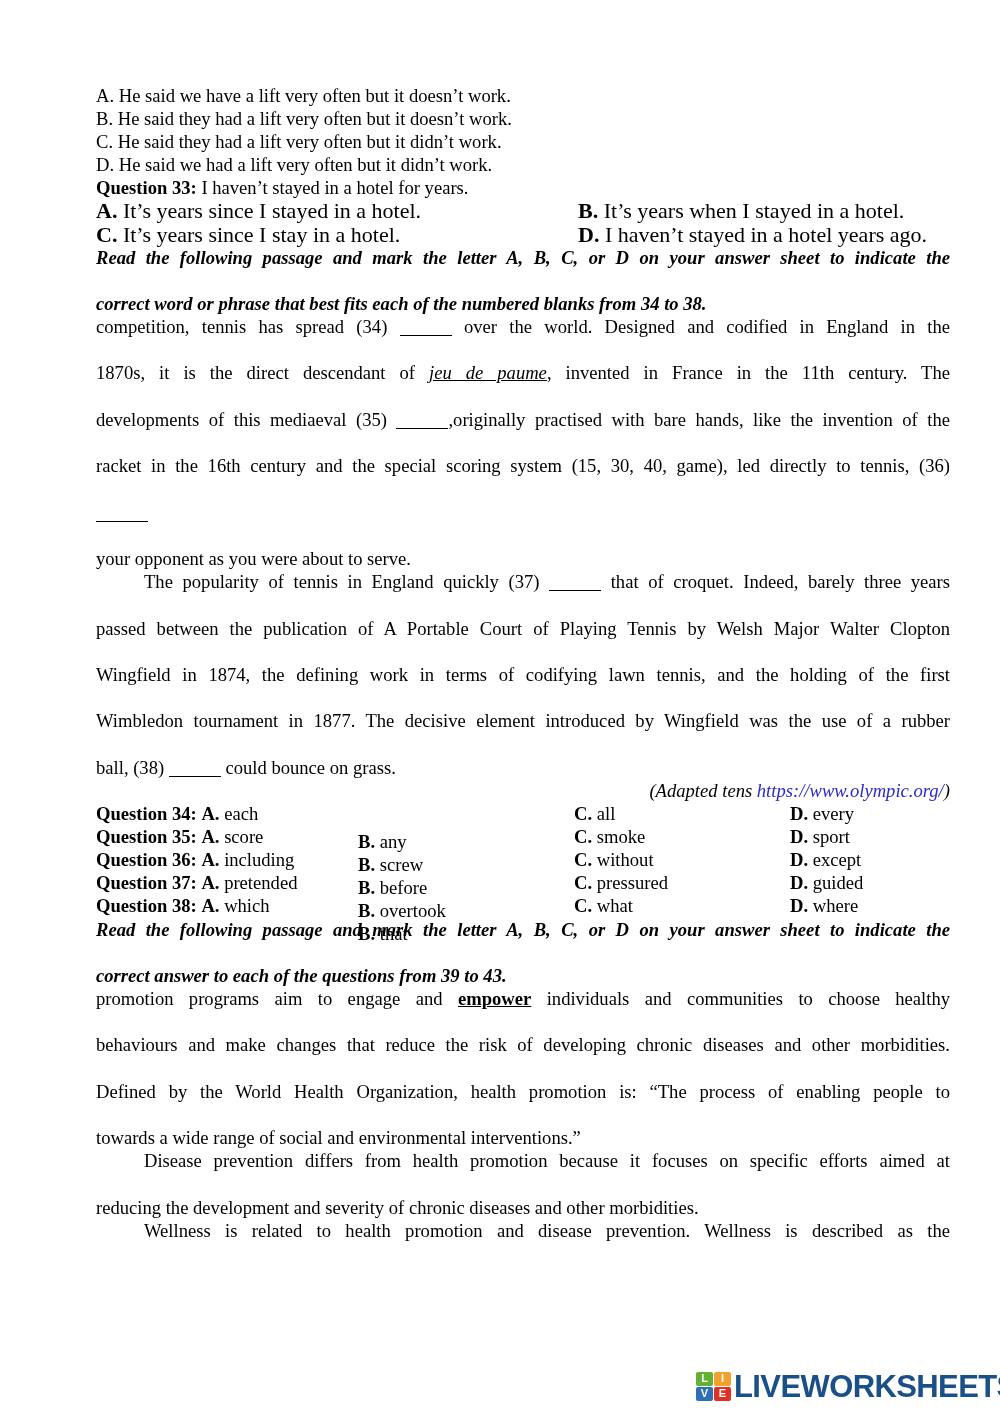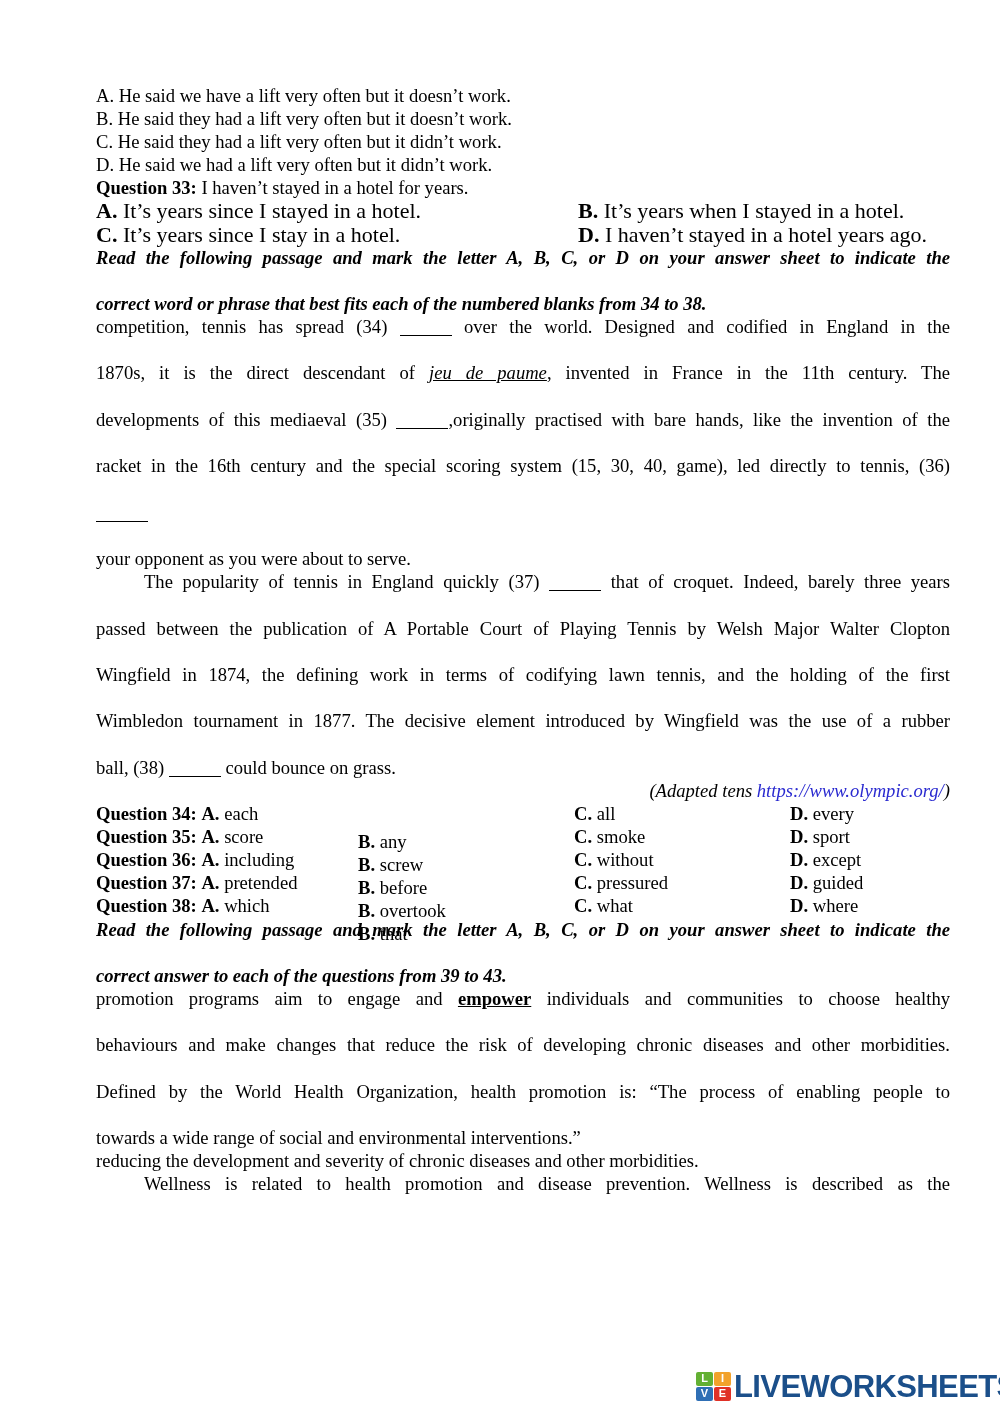--- a/index.html
+++ b/index.html
@@ -247,20 +247,21 @@
   </div>
 
   <div class="para">
     <span class="jline"><span>promotion programs aim to engage and</span> <span class="bu">empower</span> <span>individuals and communities to choose healthy</span></span>
     <span class="jline">behaviours and make changes that reduce the risk of developing chronic diseases and other morbidities.</span>
     <span class="jline">Defined by the World Health Organization, health promotion is: “The process of enabling people to</span>
     <span class="lastline">towards a wide range of social and environmental interventions.”</span>
   </div>
 
   <div class="para">
+    <span class="jline"><span class="indent"></span><span>Disease prevention differs from health promotion because it focuses on specific efforts aimed at</span></span>
     <span class="lastline">reducing the development and severity of chronic diseases and other morbidities.</span>
   </div>
 
   <div class="para">
     <span class="jline"><span class="indent"></span><span>Wellness is related to health promotion and disease prevention. Wellness is described as the</span></span>
 
   </div>
 
 </div>
 

